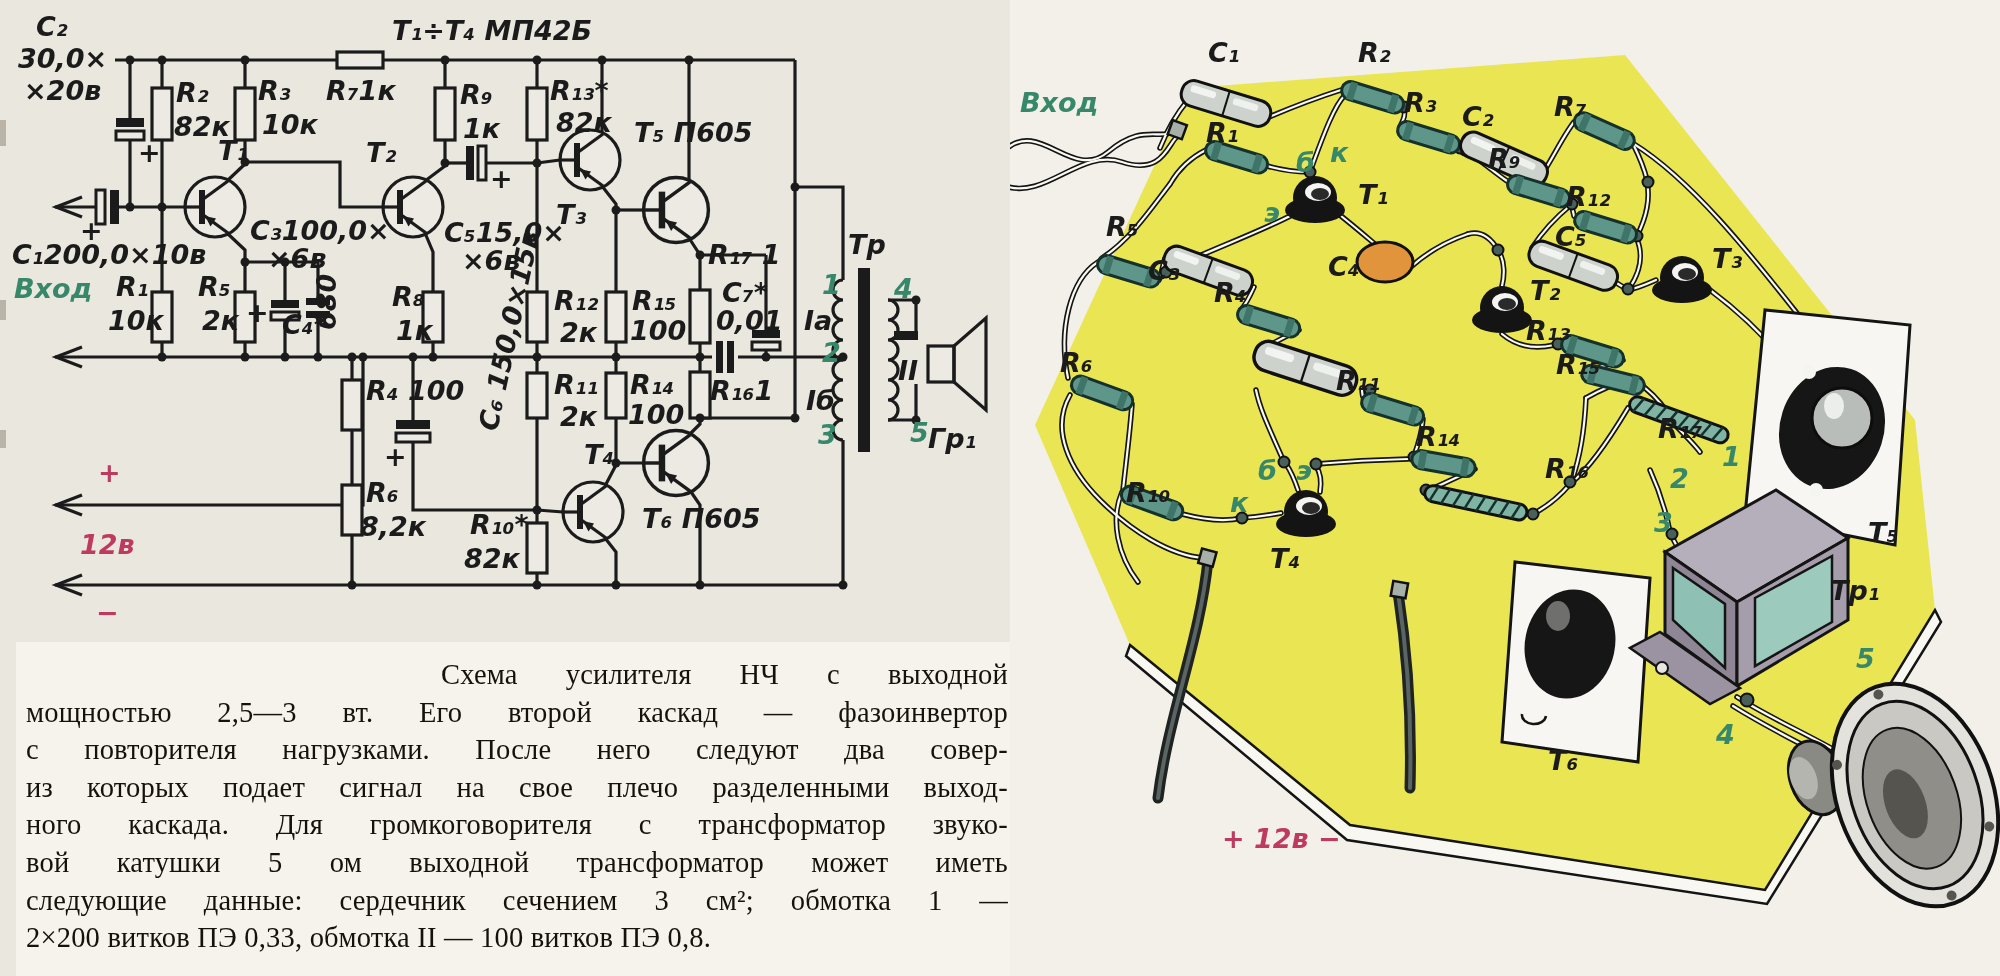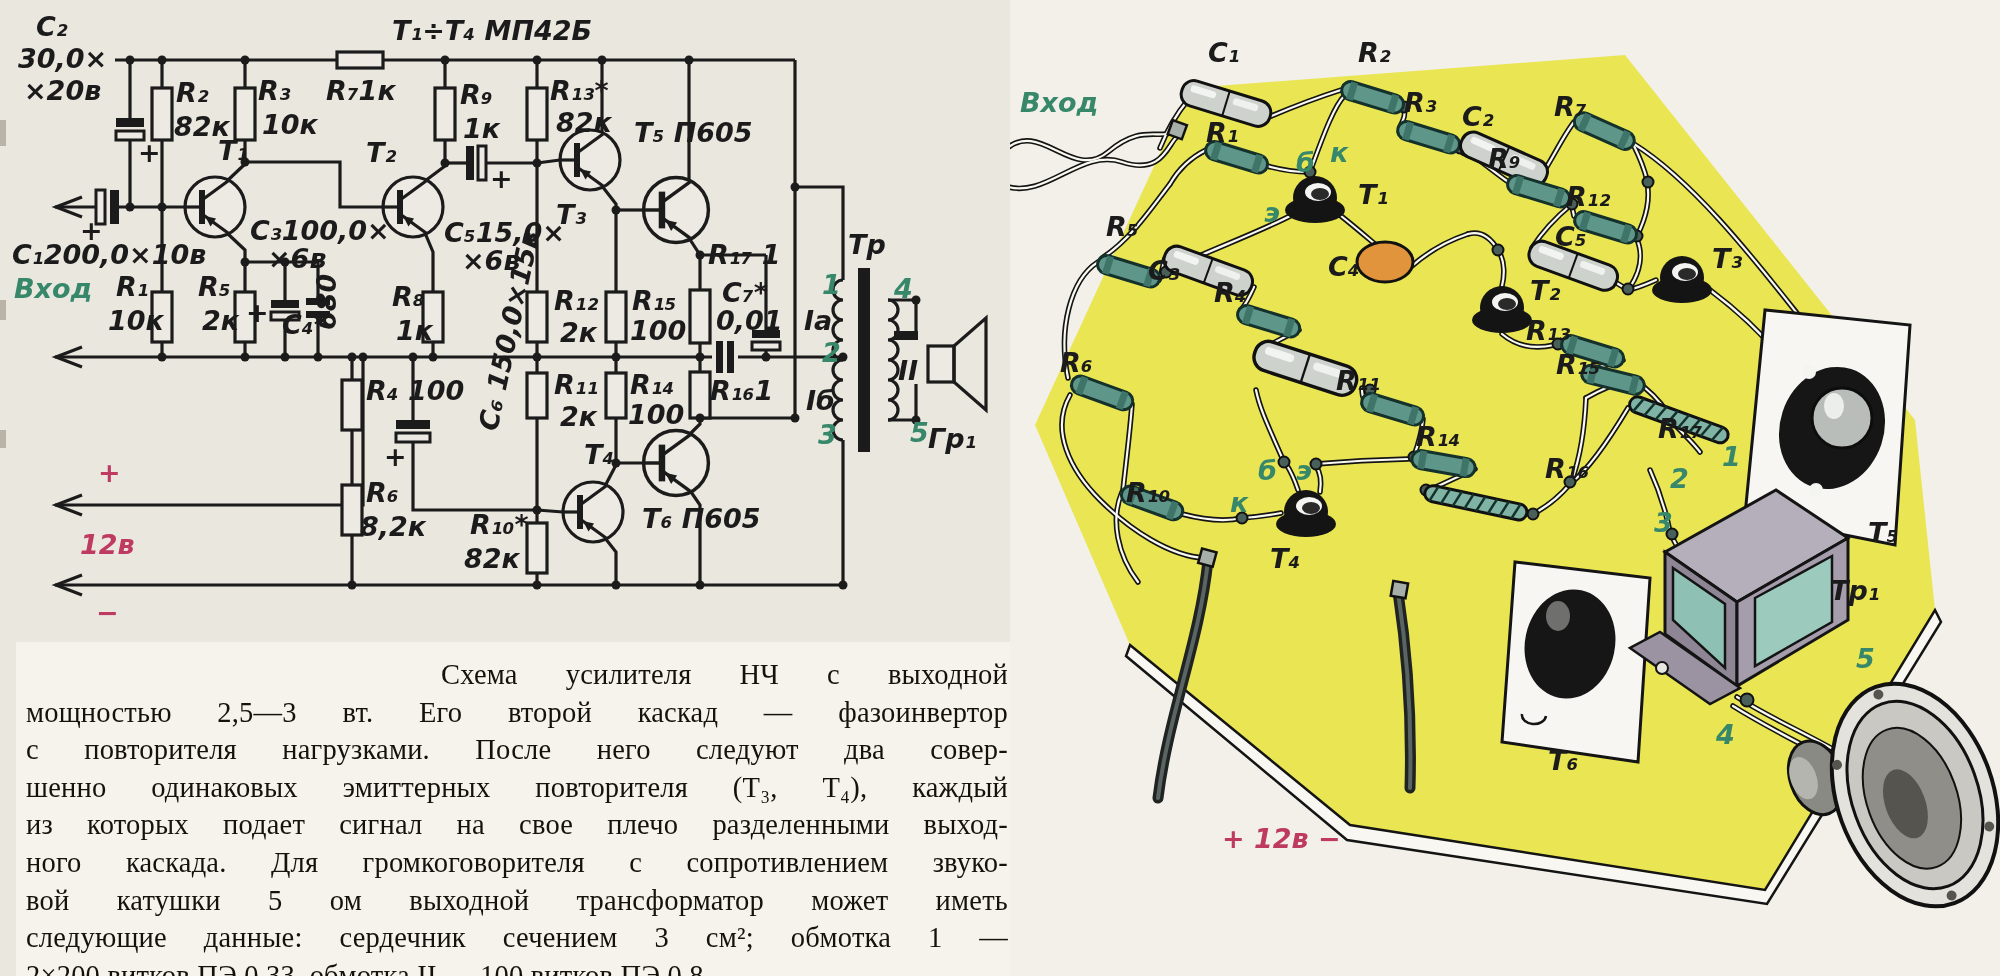--- a/index.html
+++ b/index.html
@@ -317,23 +317,22 @@
         <text x="246" y="322" class="lbl " font-size="24">+</text>
         <text x="490" y="188" class="lbl " font-size="24">+</text>
         <text x="384" y="466" class="lbl " font-size="24">+</text>
       </g>
   </svg>
 
   <div class="caption" id="caption">
       <div class="cap-line first">Схема усилителя НЧ с выходной</div>
       <div class="cap-line">мощностью 2,5—3 вт. Его второй каскад — фазоинвертор</div>
       <div class="cap-line">с повторителя нагрузками. После него следуют два совер-</div>
-      <div class="cap-line">шенно одинаковых эмиттерных повторителя (Т₃, Т₄), каждый</div>
       <div class="cap-line">из которых подает сигнал на свое плечо разделенными выход-</div>
-      <div class="cap-line">ного каскада. Для громкоговорителя с сопротивлением звуко-</div>
+      <div class="cap-line">ного каскада. Для громкоговорителя с трансформатор звуко-</div>
       <div class="cap-line">вой катушки 5 ом выходной трансформатор может иметь</div>
       <div class="cap-line">следующие данные: сердечник сечением 3 см²; обмотка 1 —</div>
       <div class="cap-line last">2×200 витков ПЭ 0,33, обмотка II — 100 витков ПЭ 0,8.</div>
     </div>
 
   <svg class="panel" style="left:1010px;top:0" width="990" height="976" viewBox="0 0 990 976">
     <defs>
       <g id="rz">
         <rect x="0" y="-9" width="64" height="18" rx="9" fill="#5f968a" stroke="#14312b" stroke-width="3"></rect>
         <rect x="7" y="-9" width="7" height="18" fill="#3f7568"></rect>

